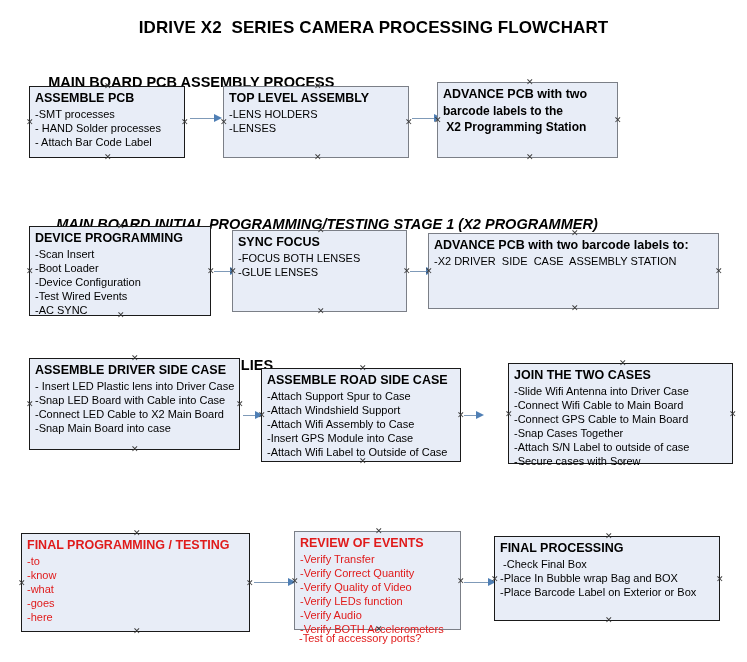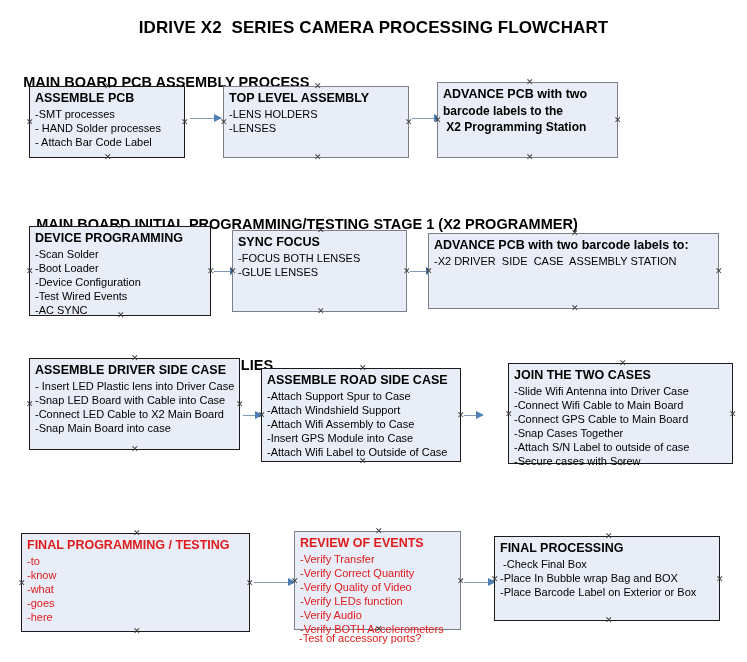--- a/index.html
+++ b/index.html
@@ -124,21 +124,21 @@
     white-space: pre;
   }
 </style>
 </head>
 <body>
 
 <div id="canvas">
 
   <div class="doc-title">IDRIVE X2  SERIES CAMERA PROCESSING FLOWCHART</div>
 
-  <div class="section-head" style="left:7px; top:58px;">
+  <div class="section-head" style="left:32px; top:58px;">
     <span>MAIN BOARD PCB ASSEMBLY PROCESS</span><span class="accent"></span>
   </div>
 
   <div class="node" style="left:29px; top:86px; width:156px; height:72px;">
     <div class="title">ASSEMBLE PCB</div>
     <div class="line">-SMT processes</div>
     <div class="line">- HAND Solder processes</div>
     <div class="line">- Attach Bar Code Label</div>
     <span class="handle" style="left:74px; top:-4px;"></span>
     <span class="handle" style="left:74px; bottom:-4px;"></span>
@@ -169,27 +169,27 @@
   <div class="node gray-border bold-body" style="left:437px; top:82px; width:181px; height:76px;">
     <div class="title">ADVANCE PCB with two</div>
     <div class="line">barcode labels to the</div>
     <div class="line"> X2 Programming Station</div>
     <span class="handle" style="left:88px; top:-4px;"></span>
     <span class="handle" style="left:88px; bottom:-4px;"></span>
     <span class="handle" style="left:-4px; top:34px;"></span>
     <span class="handle" style="right:-4px; top:34px;"></span>
   </div>
 
-  <div class="section-head" style="left:20px; top:200px;">
+  <div class="section-head" style="left:40px; top:200px;font-style:italic;">
     <span>MAIN BOARD INITIAL PROGRAMMING/TESTING STAGE 1 (X2 PROGRAMMER)</span><span class="accent"></span>
   </div>
 
   <div class="node" style="left:29px; top:226px; width:182px; height:90px;">
     <div class="title">DEVICE PROGRAMMING</div>
-    <div class="line">-Scan Solder</div>
+    <div class="line">-Scan Insert</div>
     <div class="line">-Boot Loader</div>
     <div class="line">-Device Configuration</div>
     <div class="line">-Test Wired Events</div>
     <div class="line">-AC SYNC</div>
     <span class="handle" style="left:87px; top:-4px;"></span>
     <span class="handle" style="left:87px; bottom:-4px;"></span>
     <span class="handle" style="left:-4px; top:41px;"></span>
     <span class="handle" style="right:-4px; top:41px;"></span>
   </div>
 

